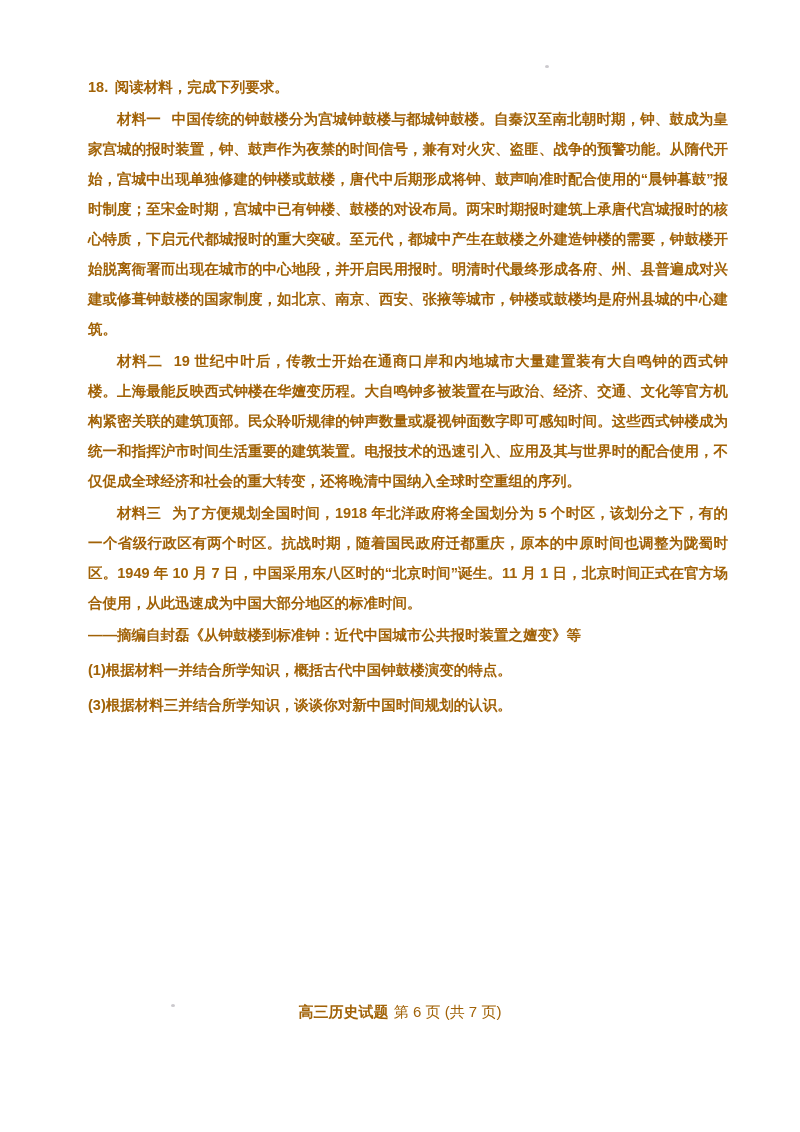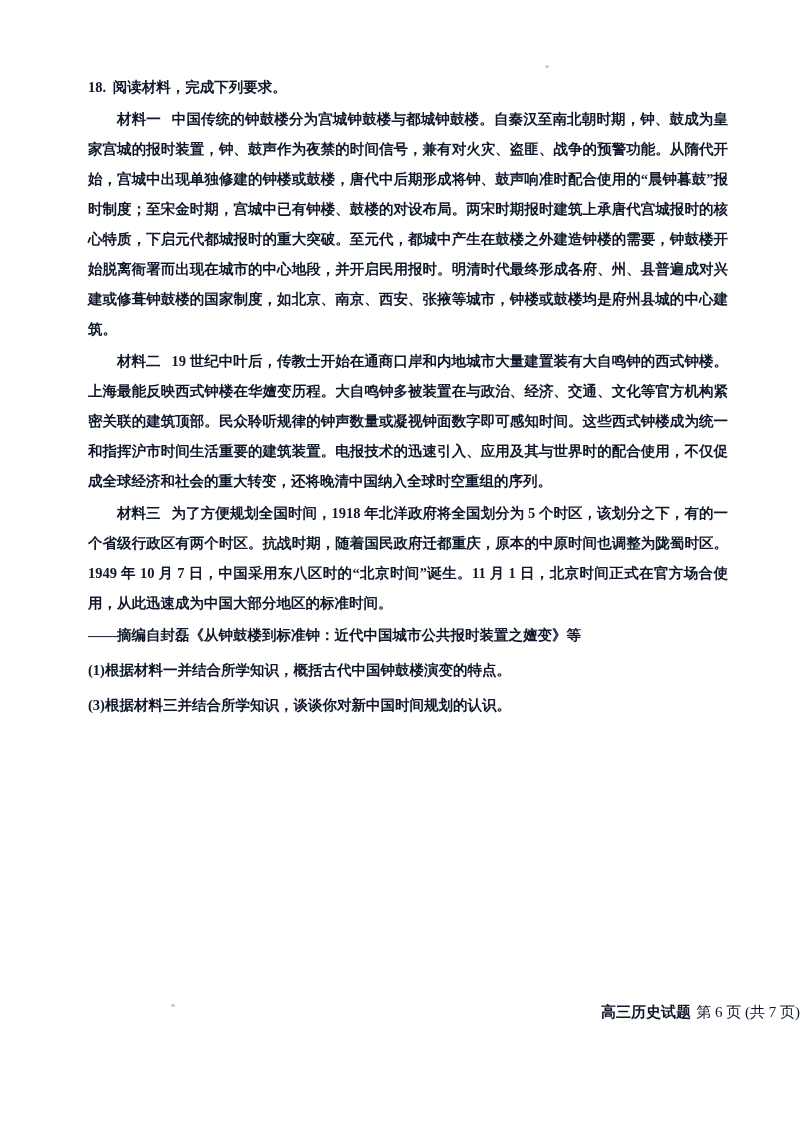--- a/index.html
+++ b/index.html
@@ -7,22 +7,22 @@
     margin: 0;
     padding: 0;
     background: #ffffff;
     overflow: hidden;
   }
   .page {
     position: relative;
     width: 800px;
     height: 1132px;
     background: #ffffff;
-    color: #0f172a;
-    font-family: Liberation Serif, serif;
+    color: #a16207;
+    font-family: Liberation Sans, sans-serif;
     font-weight: 700;
   }
   .content {
     position: absolute;
     left: 88px;
     top: 72px;
     width: 640px;
   }
   .content p {
     margin: 0;
@@ -49,21 +49,21 @@
   }
   .subq {
     text-align: left;
     margin-top: 5px !important;
   }
   .page-footer {
     position: absolute;
     left: 0;
     top: 1000px;
     width: 100%;
-    text-align: right;
+    text-align: center;
     font-size: 15px;
     line-height: 24px;
   }
   .page-footer .footer-doc-title {
     font-weight: 700;
     margin-right: 0.35em;
   }
   .page-footer .footer-page-info {
     font-weight: 400;
   }

